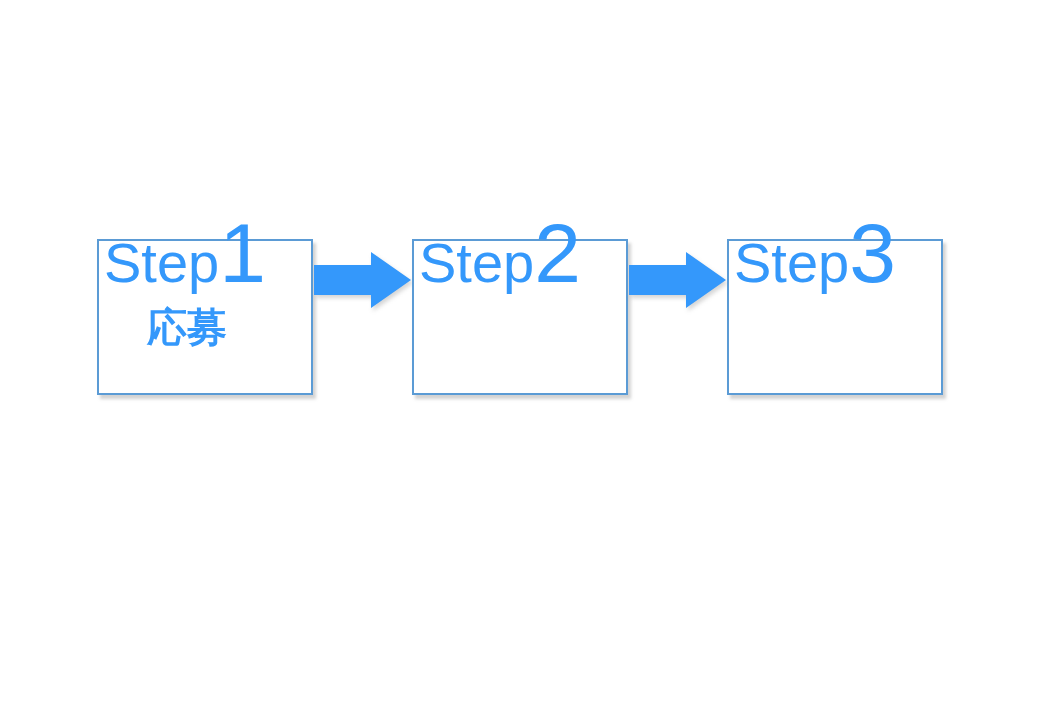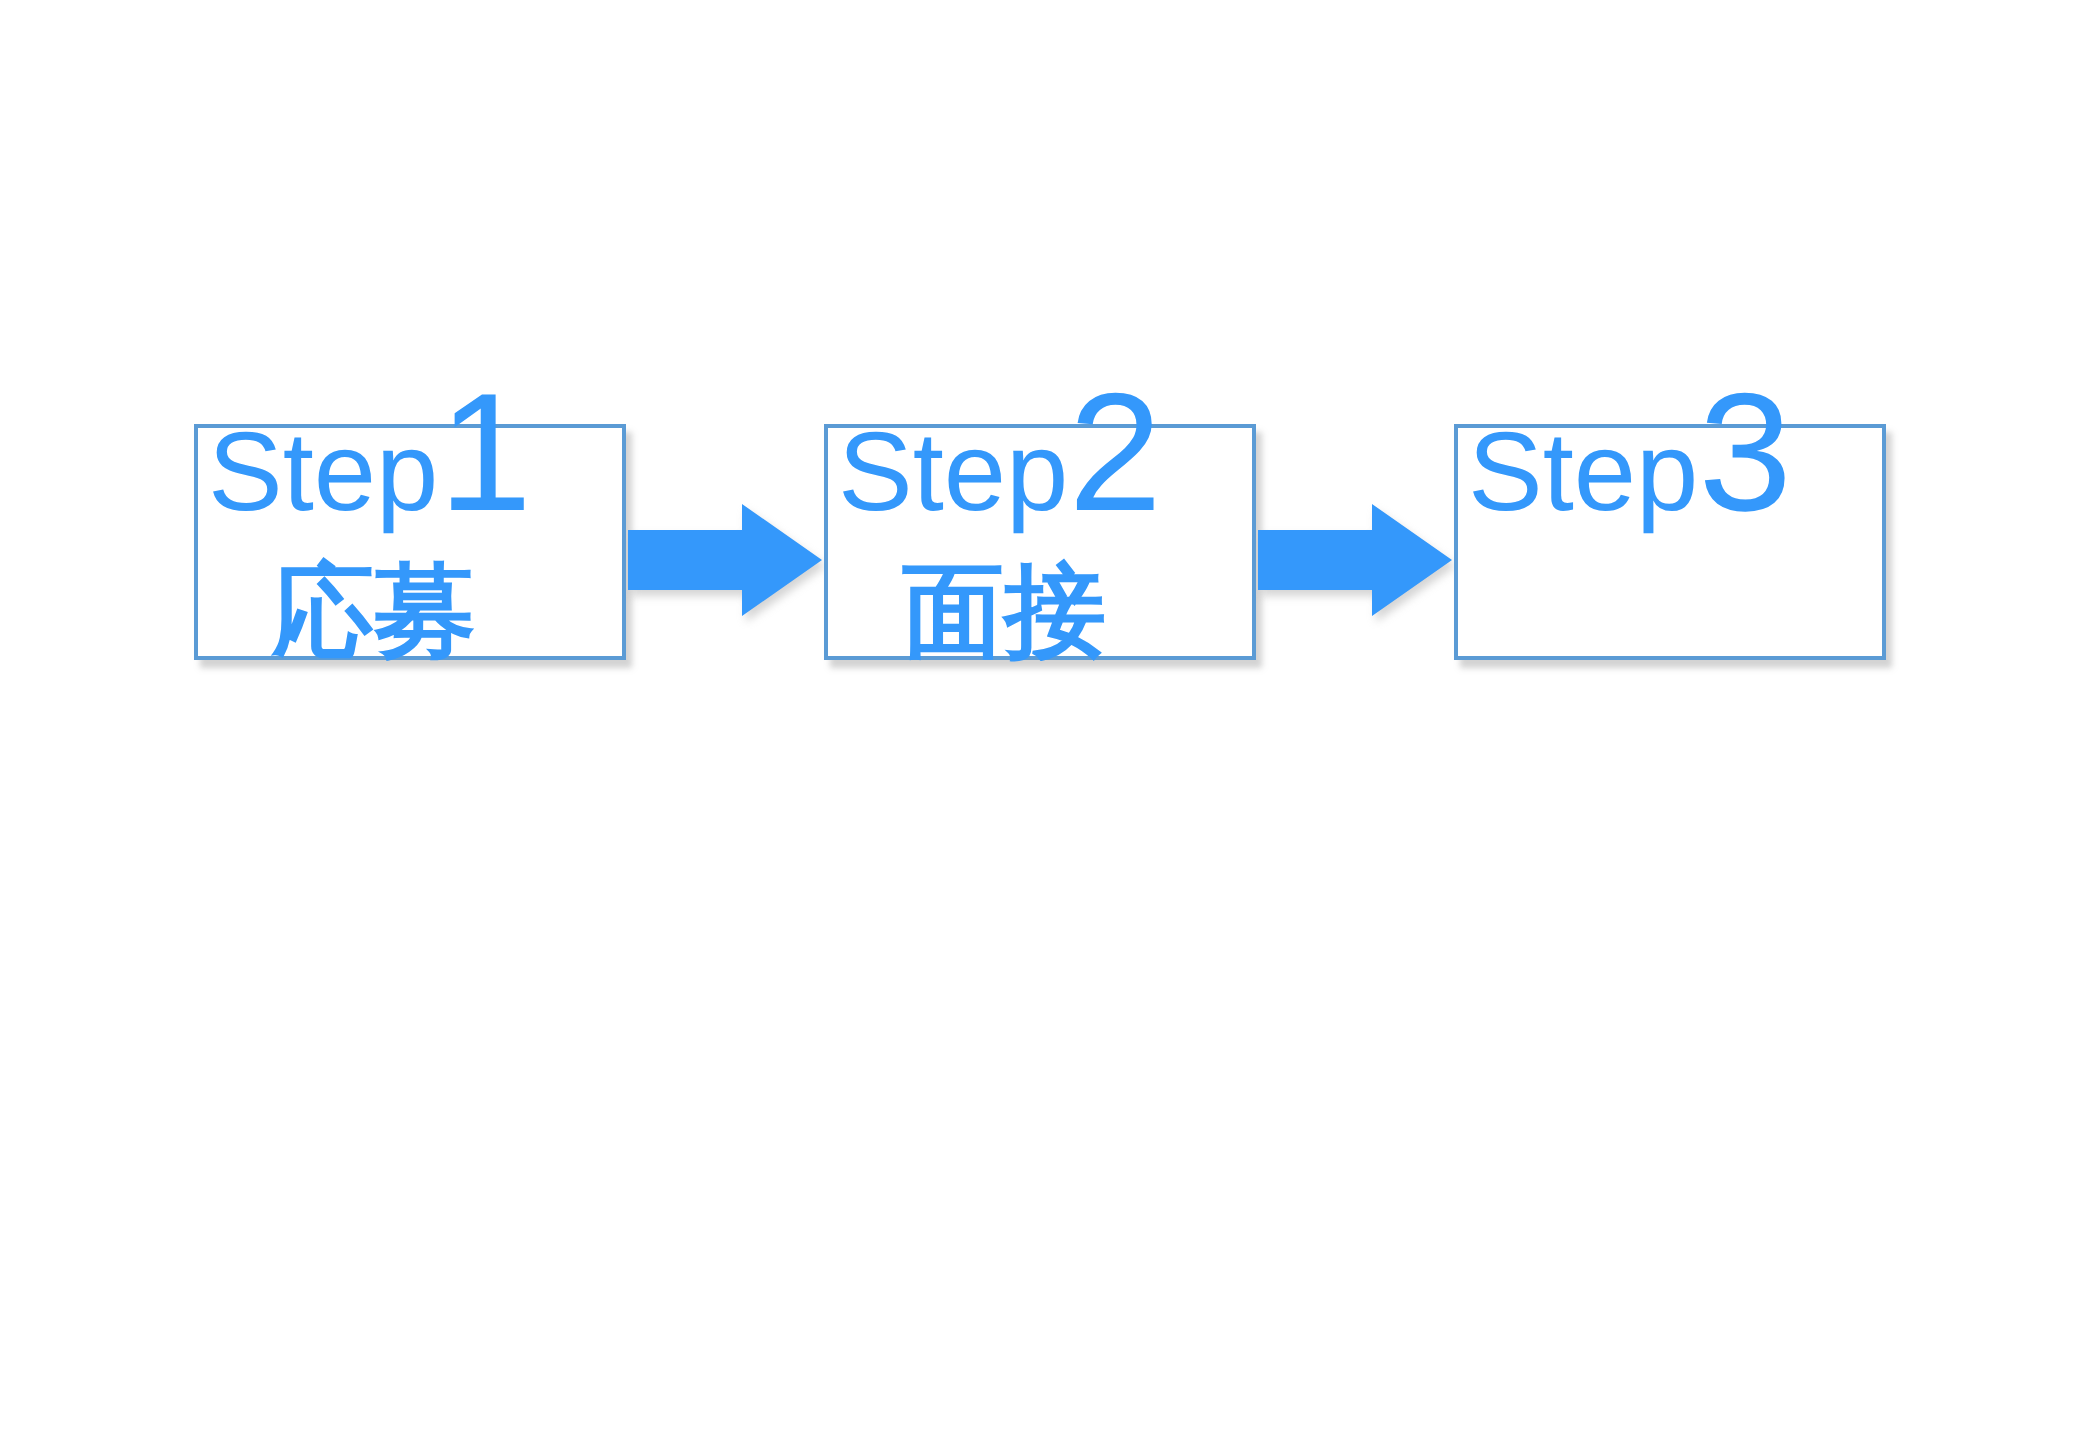--- a/index.html
+++ b/index.html
@@ -10,23 +10,23 @@
   }
   .canvas {
     position: relative;
     width: 1040px;
     height: 720px;
     background: var(--background-color, #ffffff);
     overflow: hidden;
   }
   .step-box {
     position: absolute;
-    top: 212px;
+    top: 239px;
     width: 216px;
-    height: 118px;
+    height: 156px;
     background: #ffffff;
     border: 2px solid var(--border-blue, #5B9BD5);
     box-shadow: 3px 4px 3px var(--shadow-gray, rgba(130,130,130,0.35));
   }
   .step-box.pos-1 { left: 97px; }
   .step-box.pos-2 { left: 412px; }
   .step-box.pos-3 { left: 727px; }
   .step-heading {
     position: absolute;
     left: 5px;
@@ -38,21 +38,21 @@
     color: var(--accent-blue, #3498FB);
   }
   .step-prefix { font-size: 56px; }
   .step-number { font-size: 84px; }
   .step-title {
     position: absolute;
     left: 0;
     top: 66px;
     width: 176px;
     text-align: center;
-    font-size: 51px;
+    font-size: 40px;
     font-weight: bold;
     line-height: 1;
     color: var(--accent-blue, #3498FB);
   }
   .arrow {
     position: absolute;
     top: 252px;
     width: 97px;
     height: 56px;
     filter: drop-shadow(2px 3px 2px rgba(150,150,150,0.4));
@@ -76,21 +76,20 @@
 
   <svg class="arrow pos-1" viewBox="0 0 97 56" aria-hidden="true">
     <polygon points="0,13 57,13 57,0 97,28 57,56 57,43 0,43"></polygon>
   </svg>
 
   <div class="step-box pos-2">
     <div class="step-heading">
       <span class="step-prefix">Step</span>
       <span class="step-number">2</span>
     </div>
-    <div class="step-title">面接</div>
   </div>
 
   <svg class="arrow pos-2" viewBox="0 0 97 56" aria-hidden="true">
     <polygon points="0,13 57,13 57,0 97,28 57,56 57,43 0,43"></polygon>
   </svg>
 
   <div class="step-box pos-3">
     <div class="step-heading">
       <span class="step-prefix">Step</span>
       <span class="step-number">3</span>

